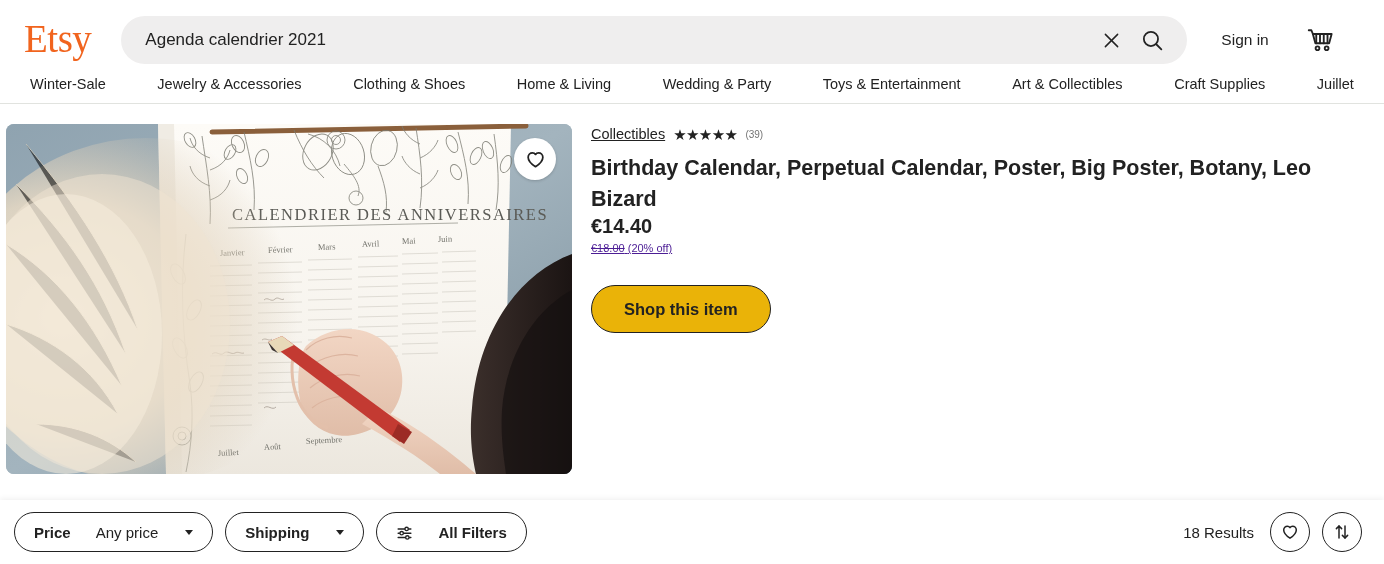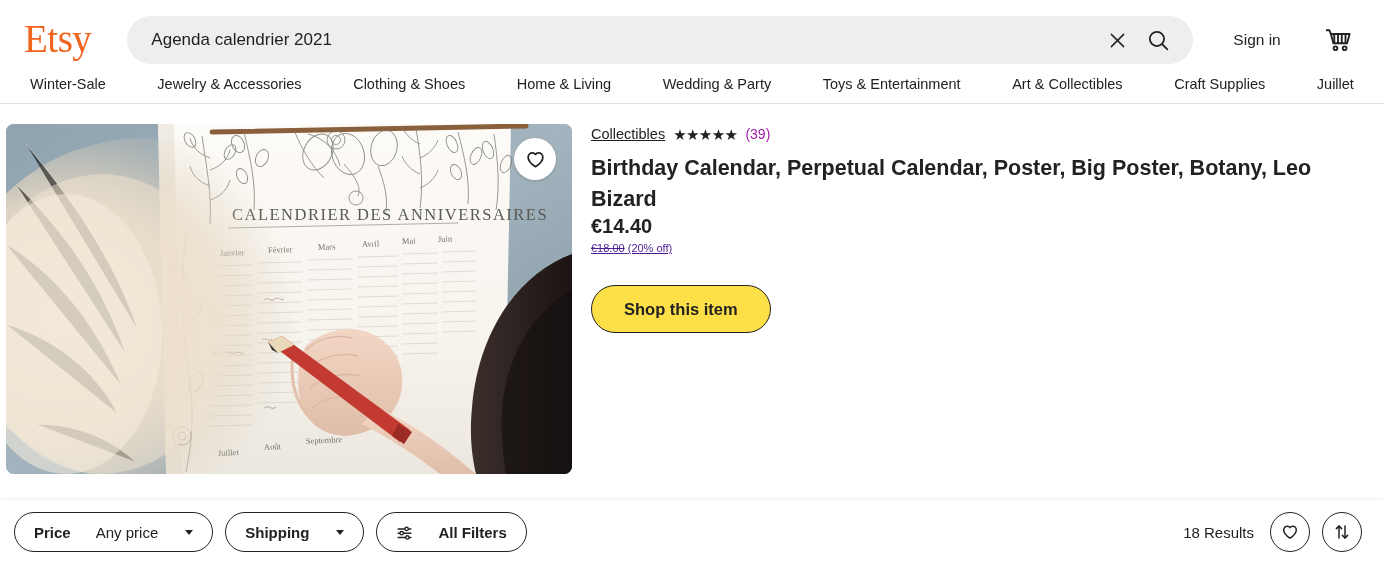--- a/index.html
+++ b/index.html
@@ -24,21 +24,21 @@
     background: #ffffff;
     overflow: hidden;
   }
 
   
   .header {
     display: flex;
     align-items: center;
     height: 64px;
     padding: 16px 22px 0 24px;
-    gap: 10px;
+    gap: 4px;
   }
 
   .etsy-logo {
     font-family: "Liberation Serif", serif;
     font-size: 39px;
     line-height: 1;
     color: #F1641E;
     letter-spacing: -0.5px;
     cursor: pointer;
     flex: 0 0 auto;
@@ -172,22 +172,22 @@
   }
 
   .stars {
     font-size: 15px;
     color: #222222;
     letter-spacing: -0.6px;
     line-height: 1;
   }
 
   .review-count {
-    font-size: 14px;
-    color: #a21caf;
+    font-size: 10px;
+    color: #737373;
   }
 
   .listing-title {
     font-size: 21.5px;
     font-weight: bold;
     line-height: 1.42;
     color: #222222;
     max-width: 740px;
     margin-bottom: 0;
     cursor: pointer;
@@ -211,21 +211,21 @@
 
   .shop-item-btn {
     margin-top: 30px;
     display: inline-flex;
     align-items: center;
     justify-content: center;
     height: 48px;
     padding: 10px 32px;
     border: 1.6px solid #222222;
     border-radius: 26px;
-    background: #fde047;
+    background: #eab308;
     font-family: "Liberation Sans", sans-serif;
     font-size: 16.5px;
     font-weight: bold;
     color: #222222;
     cursor: pointer;
   }
 
   
   .filter-bar {
     position: absolute;

